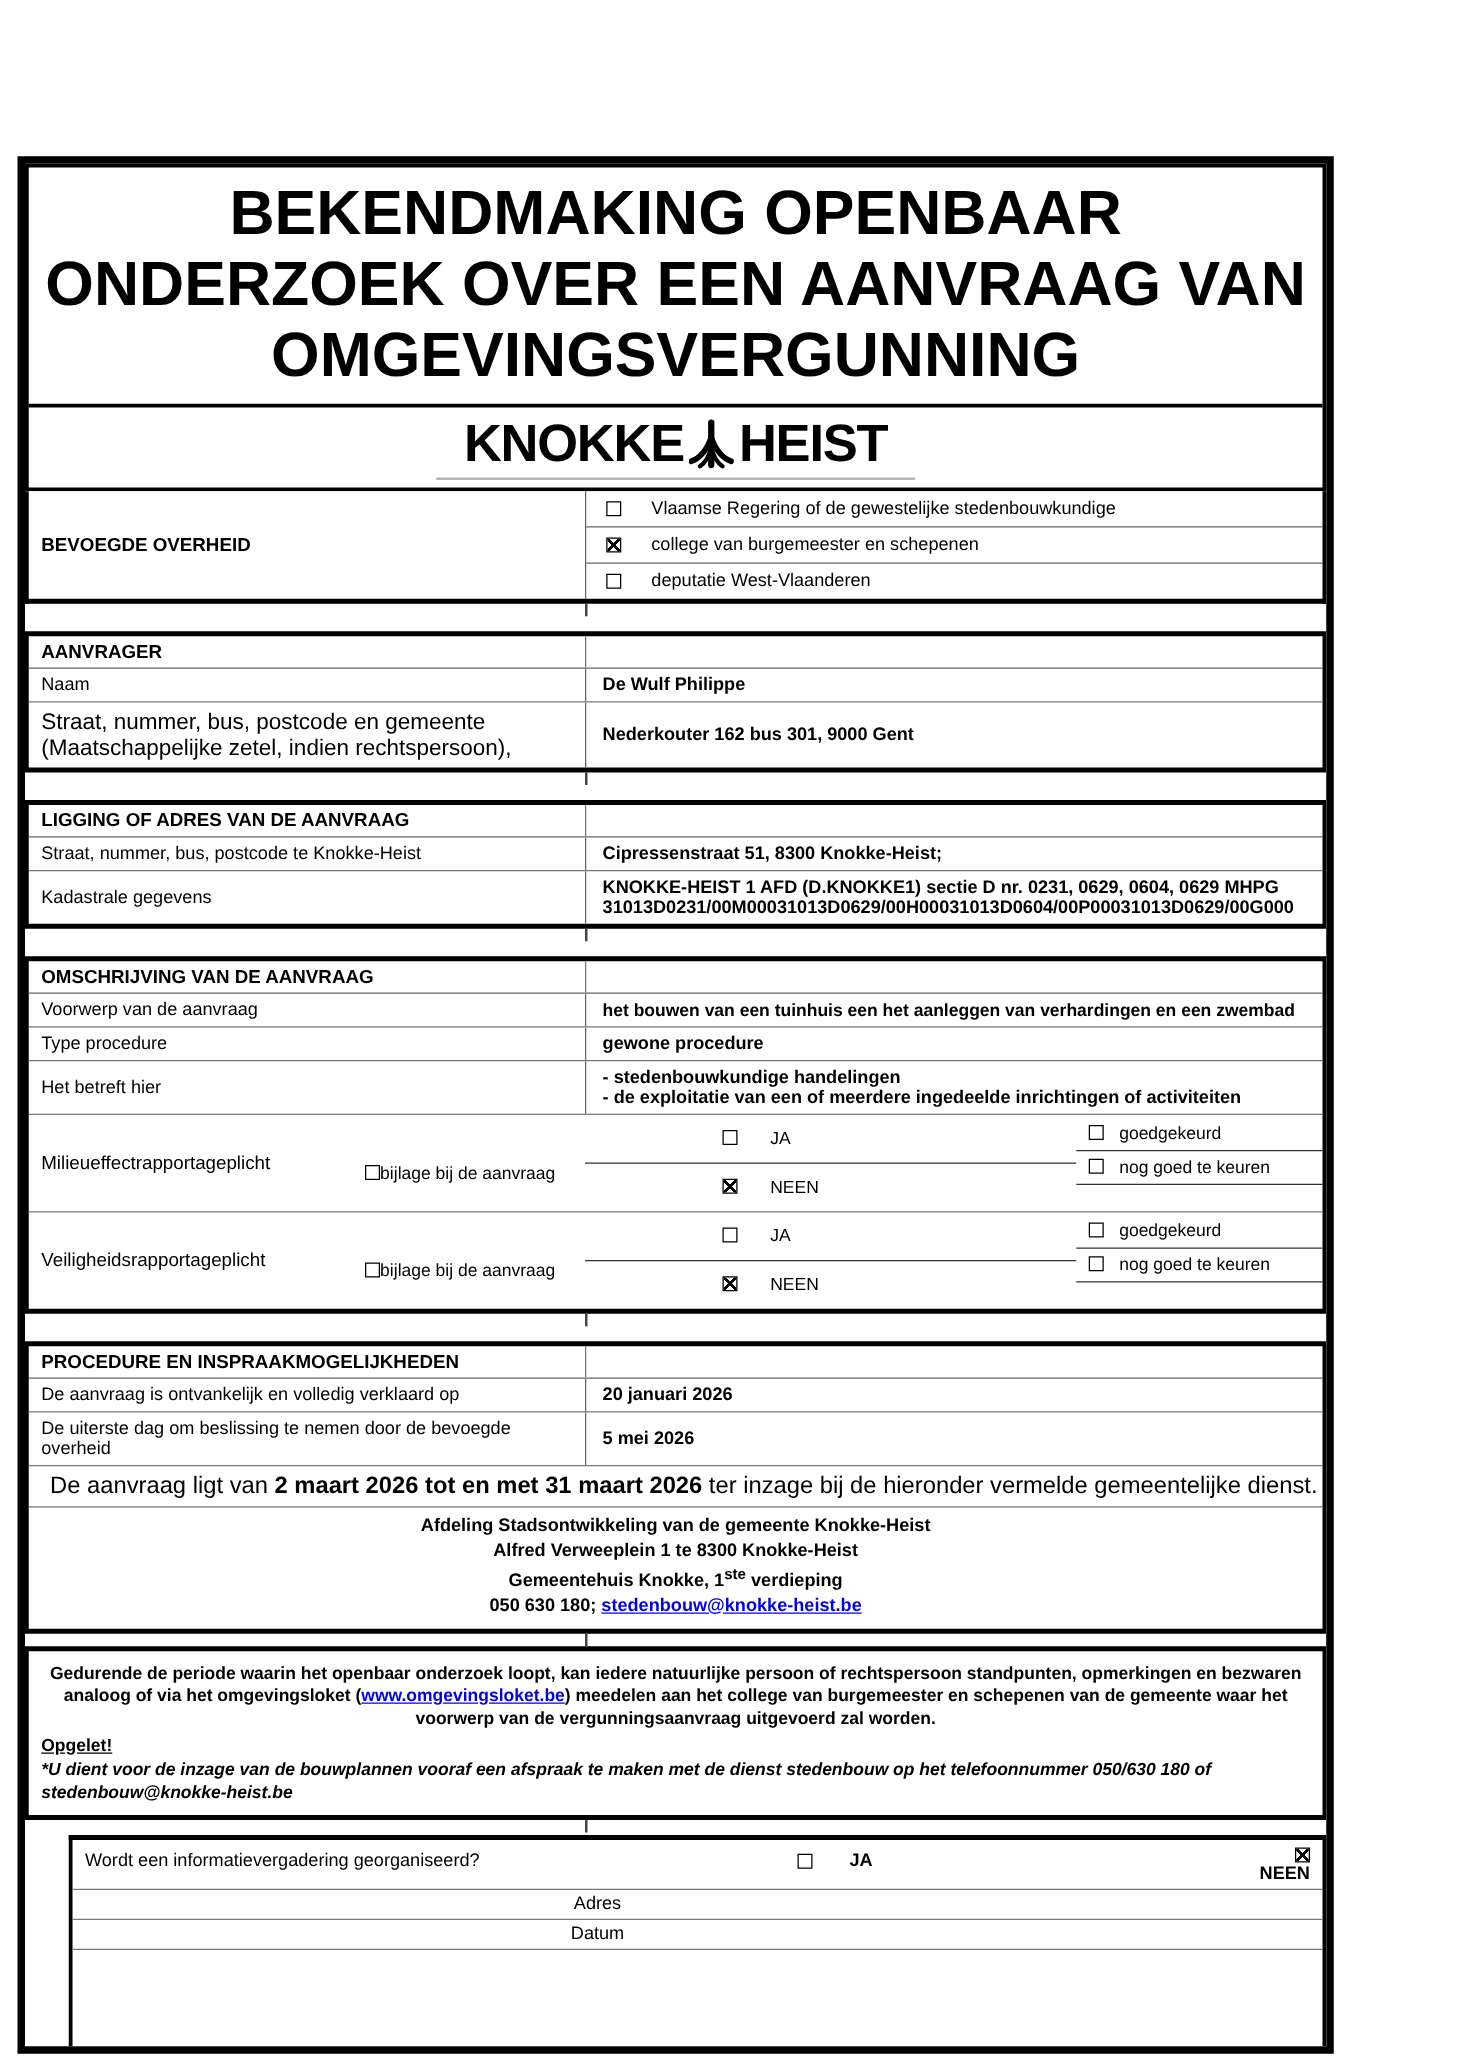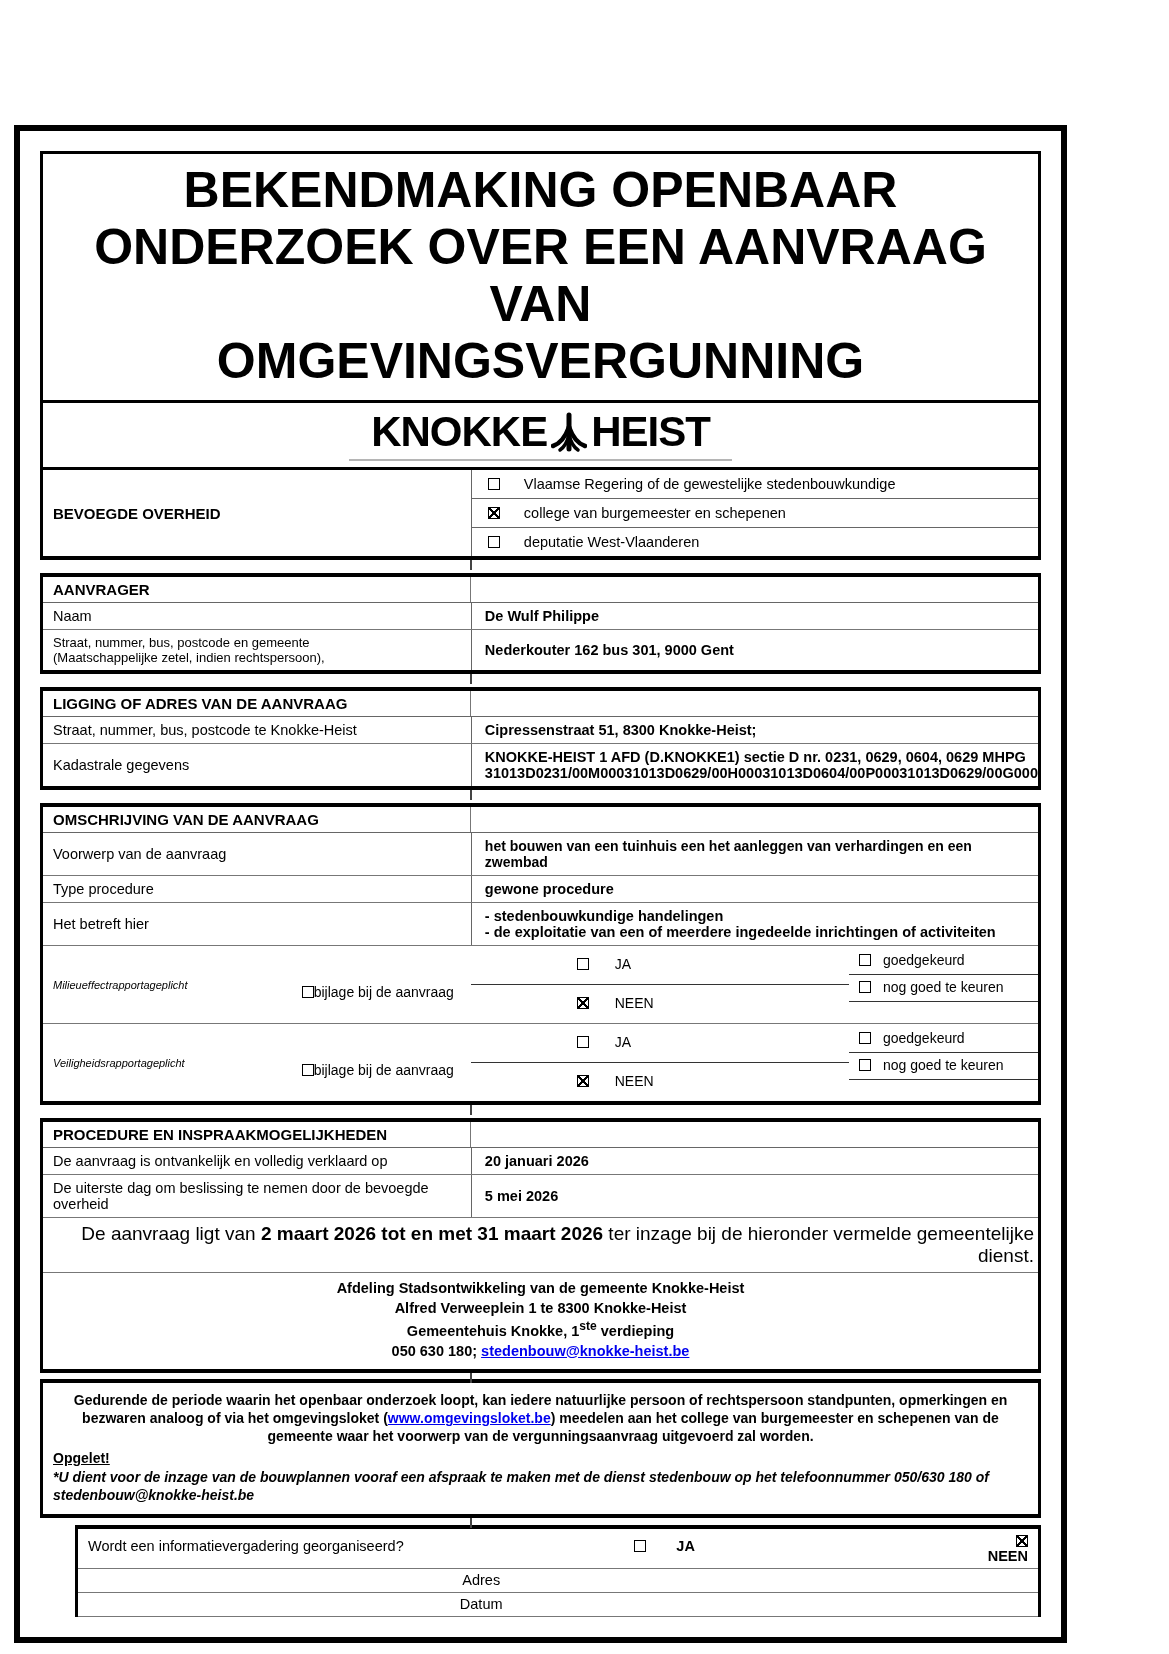--- a/index.html
+++ b/index.html
@@ -1,19 +1,19 @@
 <!DOCTYPE html>
 <html><head>
 <meta charset="utf-8">
 <style>
   * { box-sizing: border-box; margin: 0; padding: 0; }
   html,body { width:1169px; height:1654px; background:#fff; font-family:"Liberation Sans", sans-serif; color:#000; }
   .frame {
     position:absolute; left:14px; top:125px; width:1053px; height:1518px;
-    border:6px solid #000; padding:20px; display:flex; flex-direction:column; overflow:hidden; background:#fff;
+    border:6px solid #000; padding:0; display:flex; flex-direction:column; overflow:hidden; background:#fff;
   }
   
   .title-section { border:3px solid #000; }
   .title-block { text-align:center; padding:8px 4px 10px; border-bottom:3px solid #000; }
   .title-line { font-size:50px; font-weight:bold; line-height:1.14; letter-spacing:0px; }
   .logo-row { text-align:center; padding:5px 0 6px; }
   .logo-wrap { display:inline-flex; align-items:center; gap:4px; border-bottom:2px solid #b5b5b5; padding:0 22px 3px; }
   .logo-text { font-size:42px; font-weight:bold; letter-spacing:-1px; }
   .logo-icon svg { display:block; }
   
@@ -35,21 +35,21 @@
       linear-gradient(135deg, transparent 42%, #000 42%, #000 58%, transparent 58%); }
   
   .bev { display:flex; }
   .bev-label { width:43%; display:flex; align-items:center; padding-left:10px; font-weight:bold; font-size:15px; }
   .bev-opts { width:57%; border-left:1px solid #666; display:flex; flex-direction:column; }
   .opt-row { display:flex; align-items:center; gap:24px; padding:6px 0 6px 16px; border-bottom:1px solid #666; font-size:14.5px; }
   .opt-row:last-child { border-bottom:none; }
   
   .rr { display:flex; border-bottom:1px solid #777; min-height:66px; }
   .rr:last-child { border-bottom:none; }
-  .rr-label { width:26%; display:flex; align-items:center; padding-left:10px; font-size:11px;font-style:italic; }
+  .rr-label { width:26%; display:flex; align-items:center; padding-left:10px; font-size:15px; }
   .rr-bijlage { width:17%; display:flex; align-items:center; font-size:14px; padding-top:14px; }
   .rr-mid { width:38%; display:flex; flex-direction:column; justify-content:space-between; padding:10px 0 12px; }
   .rr-ja   { display:flex; align-items:center; gap:26px; padding:0 0 12px 28%; border-bottom:1.4px solid #333; font-size:14px; }
   .rr-neen { display:flex; align-items:center; gap:26px; padding:10px 0 0 28%; font-size:14px; }
   .rr-right { width:19%; display:flex; flex-direction:column; padding-top:2px; }
   .rr-opt { display:flex; align-items:center; gap:12px; padding:4px 0 6px 10px; border-bottom:1.4px solid #333; font-size:14px; }
   
   .center-row { text-align:right; font-size:19px; padding:5px 4px; border-bottom:1px solid #777; }
   .dienst { text-align:center; font-weight:bold; font-size:14.5px; line-height:1.35; padding:6px 4px 8px; }
   a.lnk { color:#0000ee; text-decoration:underline; }
@@ -116,21 +116,21 @@
 
   <div class="gap"></div>
 
   <div class="section">
     <div class="sec-header">AANVRAGER</div>
     <div class="row">
       <div class="cell-label">Naam</div>
       <div class="cell-value">De Wulf Philippe</div>
     </div>
     <div class="row">
-      <div class="cell-label preline" style="font-size:13px;">Straat, nummer, bus, postcode en gemeente
+      <div class="cell-label preline" style="font-size:18px;">Straat, nummer, bus, postcode en gemeente
 (Maatschappelijke zetel, indien rechtspersoon),</div>
       <div class="cell-value">Nederkouter 162 bus 301, 9000 Gent</div>
     </div>
   </div>
 
   <div class="gap"></div>
 
   <div class="section">
     <div class="sec-header">LIGGING OF ADRES VAN DE AANVRAAG</div>
     <div class="row">

